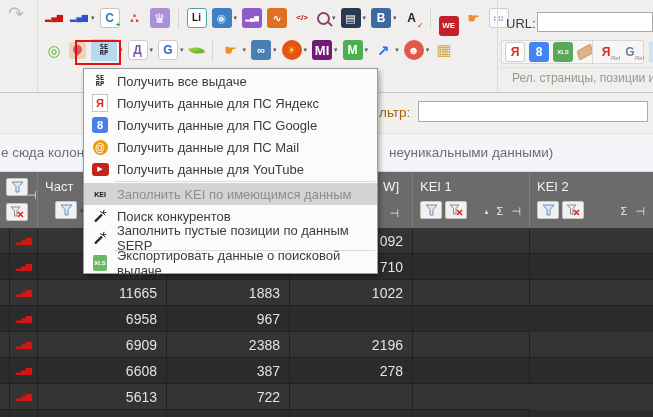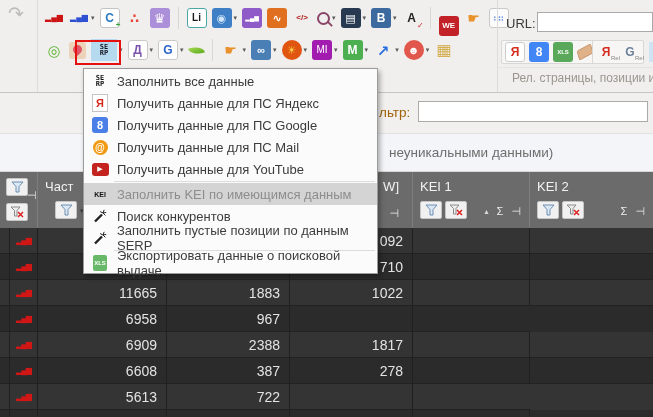--- a/index.html
+++ b/index.html
@@ -195,21 +195,21 @@
       </span>
       <span class="tbitem">
         <span class="icon" style="color: rgb(255, 255, 255); background: rgb(74, 127, 181); font-size: 11px; font-weight: bold;">∞</span>
         <span class="dd-arrow">▾</span>
       </span>
       <span class="tbitem">
         <span class="icon" style="color: rgb(255, 210, 74); background: rgb(224, 85, 16); font-size: 11px; border-radius: 50%;">☀</span>
         <span class="dd-arrow">▾</span>
       </span>
       <span class="tbitem">
-        <span class="icon" style="color: rgb(255, 255, 255); background: #a21caf; font-size: 10px; font-weight: normal;">MI</span>
+        <span class="icon" style="color: rgb(255, 255, 255); background: #701a75; font-size: 13px; font-weight: bold;">MI</span>
         <span class="dd-arrow">▾</span>
       </span>
       <span class="tbitem">
         <span class="icon" style="color: rgb(255, 255, 255); background: rgb(76, 175, 80); font-weight: bold;">M</span>
         <span class="dd-arrow">▾</span>
       </span>
       <span class="tbitem">
         <span class="icon" style="color: rgb(42, 111, 224); font-size: 15px; font-weight: bold;">↗</span>
         <span class="dd-arrow">▾</span>
       </span>
@@ -251,20 +251,21 @@
   <span class="ribbon-group-label">Рел. страницы, позиции и а</span>
   <div class="redbox"></div>
 </div>
 
 <div class="filterband">
   <span class="filter-label">льтр:</span>
   <input class="filter-input" value="" style="">
 </div>
 
 <div class="groupband">
+  <span class="gb-left">е сюда колон</span>
   <span class="gb-right">неуникальными данными)</span>
 </div>
 
 <div class="table">
   <div class="thead">
     <div class="th">
       <span class="fbtn" style="left:6px;top:6px">
         <svg width="13" height="12" viewBox="0 0 13 12">
             <path d="M1 1h11L8 5.5V11H5V5.5Z" fill="#dce9f5" stroke="#6b8fb3"></path>
           </svg>
@@ -373,21 +374,21 @@
         <div class="td"></div>
         <div class="td noborder-r"></div>
       </div>
       <div class="tr odd">
         <div class="td icon-cell"></div>
         <div class="td icon-cell">
           <span class="red-bars">▂▄▆</span>
         </div>
         <div class="td">6909</div>
         <div class="td">2388</div>
-        <div class="td">1817</div>
+        <div class="td">2196</div>
         <div class="td"></div>
         <div class="td noborder-r"></div>
       </div>
       <div class="tr even">
         <div class="td icon-cell"></div>
         <div class="td icon-cell">
           <span class="red-bars">▂▄▆</span>
         </div>
         <div class="td">6608</div>
         <div class="td">387</div>
@@ -418,21 +419,21 @@
 </div>
 
 <div class="menu" id="serp-menu">
     <div class="mi">
       <span class="micon">
         <span style="display:flex;align-items:center;justify-content:center;flex-direction:column;font:bold 7px 'DejaVu Sans Mono',monospace;line-height:6px;color:#111">
           <span>SE</span>
           <span>RP</span>
         </span>
       </span>
-      <span>Заполнить все данные</span>
+      <span>Получить все выдаче</span>
     </div>
     <div class="mi">
       <span class="micon">
         <span style="display:flex;align-items:center;justify-content:center;width:14px;height:16px;background:#fff;border:1px solid #c5c5c5;color:#d52b1e;font-weight:bold;font-size:11px">Я</span>
       </span>
       <span>Получить данные для ПС Яндекс</span>
     </div>
     <div class="mi">
       <span class="micon">
         <span style="display:flex;align-items:center;justify-content:center;width:16px;height:16px;background:#4a7fe8;border-radius:3px;color:#fff;font-weight:bold;font-size:11px">8</span>

